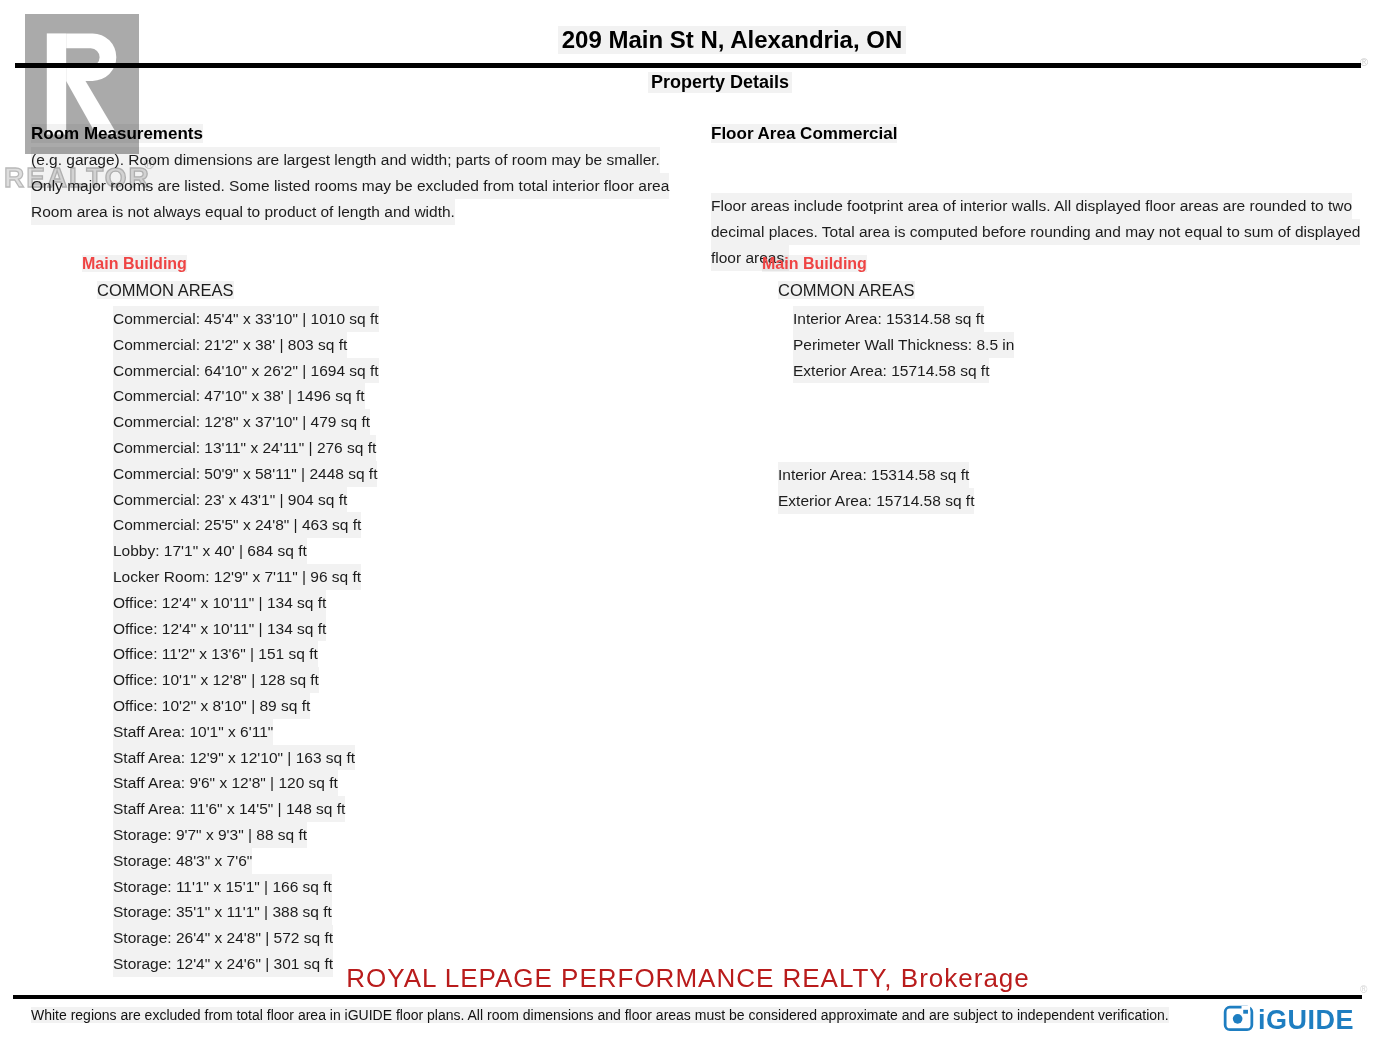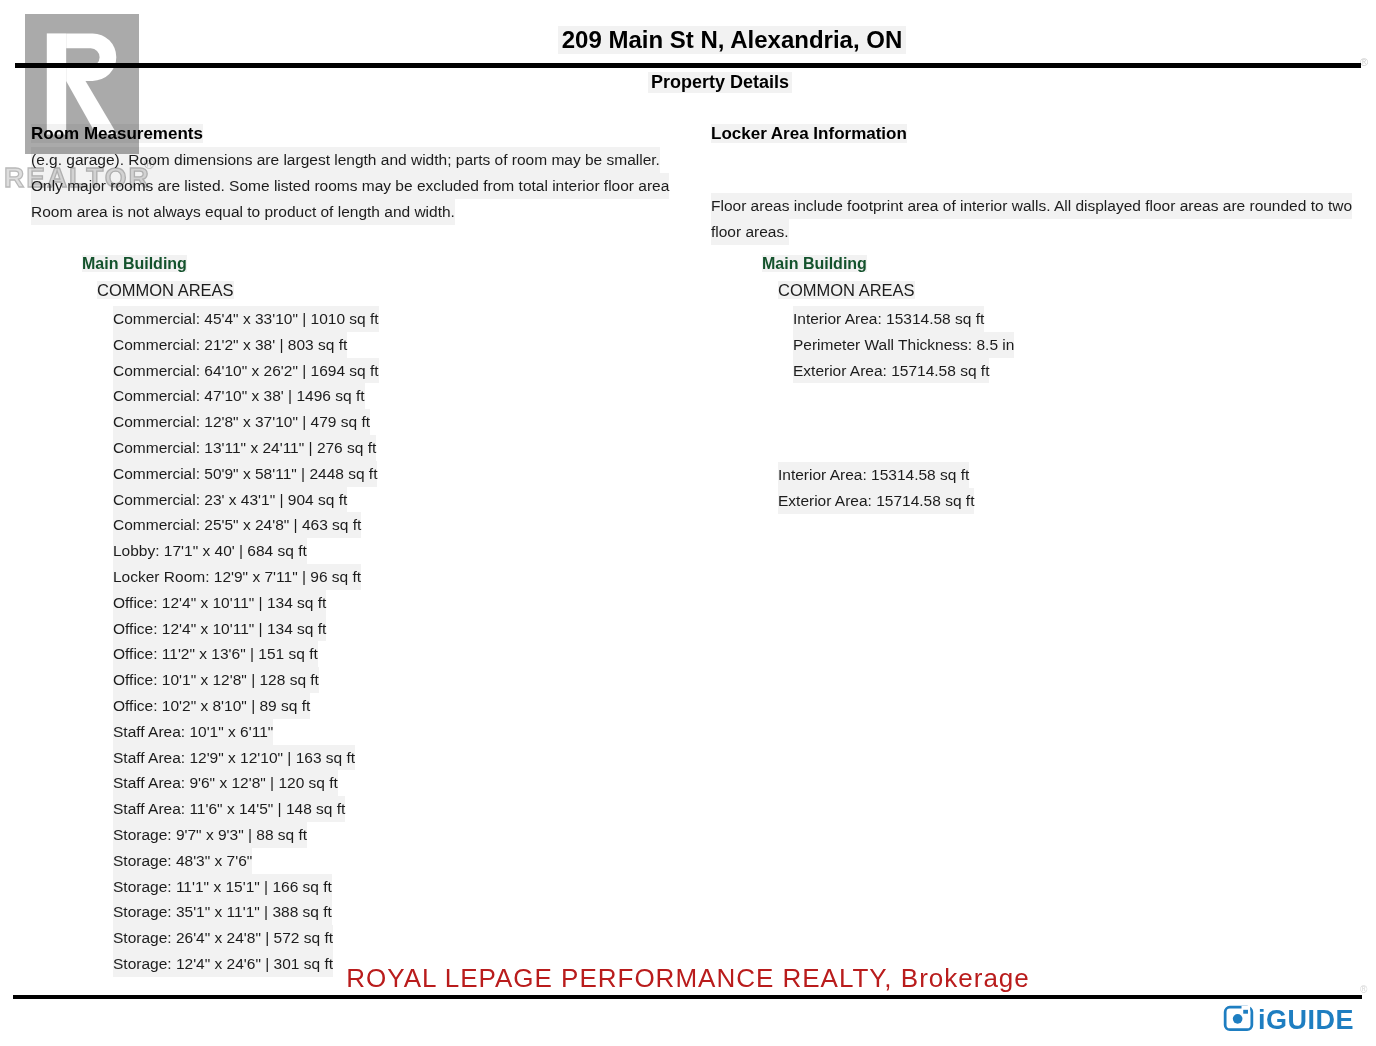--- a/index.html
+++ b/index.html
@@ -17,21 +17,21 @@
   .rule-top{left:15px;top:63px;width:1346px;height:5px;}
   .rule-bottom{left:13px;top:995px;width:1349px;height:4px;}
   .reg-mark{font-size:11px;color:#cccccc;z-index:1;}
   .reg-top{left:1360px;top:56px;}
   .reg-bottom{left:1360px;top:984px;font-size:10px;color:#d6d6d6;}
   .subtitle-row{left:0;top:72px;width:100%;text-align:center;font-size:18px;font-weight:bold;color:#000;z-index:2;padding-left:32px;}
   .subtitle-row .bg{display:inline-block;padding:0 3px;}
   
   .col-heading{font-size:17px;font-weight:bold;color:#000;z-index:2;}
   .para{font-size:15.5px;line-height:26px;color:#1c1c1c;z-index:2;}
-  .bold-label{font-size:16px;font-weight:bold;color:#14532d;z-index:2;}
+  .bold-label{font-size:16px;font-weight:bold;color:#ef4444;z-index:2;}
   .section-label{font-size:16.5px;color:#1c1c1c;z-index:2;}
   .item-list{font-size:15.5px;line-height:25.8px;color:#1c1c1c;z-index:2;}
   .heading-left{left:31px;top:124px;}
   .para-left{left:31px;top:147px;width:655px;}
   .building-left{left:82px;top:255px;}
   .section-left{left:97px;top:281px;}
   .rooms{left:113px;top:306px;}
   .heading-right{left:711px;top:124px;}
   .para-right{left:711px;top:147px;width:660px;margin-top:46px;}
   .building-right{left:762px;top:255px;}
@@ -108,44 +108,46 @@
       <div class="fitline">Staff Area: 9'6" x 12'8" | 120 sq ft</div>
       <div class="fitline">Staff Area: 11'6" x 14'5" | 148 sq ft</div>
       <div class="fitline">Storage: 9'7" x 9'3" | 88 sq ft</div>
       <div class="fitline">Storage: 48'3" x 7'6"</div>
       <div class="fitline">Storage: 11'1" x 15'1" | 166 sq ft</div>
       <div class="fitline">Storage: 35'1" x 11'1" | 388 sq ft</div>
       <div class="fitline">Storage: 26'4" x 24'8" | 572 sq ft</div>
       <div class="fitline">Storage: 12'4" x 24'6" | 301 sq ft</div>
     </div>
 
-  <div class="abs col-heading heading-right"><span class="bg">Locker Area Information</span></div>
+  <div class="abs col-heading heading-right"><span class="bg">Floor Area Commercial</span></div>
   <div class="abs para para-right">
 
   <span class="fitline">Floor areas include footprint area of interior walls. All displayed floor areas are rounded to two</span>
+      <span class="fitline">decimal places. Total area is computed before rounding and may not equal to sum of displayed</span>
       <span class="fitline">floor areas.</span>
     </div>
   <div class="abs bold-label building-right"><span class="bg">Main Building</span></div>
   <div class="abs section-label section-right"><span class="bg">COMMON AREAS</span></div>
   <div class="abs item-list fa-items">
 
   <div class="fitline">Interior Area: 15314.58 sq ft</div>
       <div class="fitline">Perimeter Wall Thickness: 8.5 in</div>
       <div class="fitline">Exterior Area: 15714.58 sq ft</div>
     </div>
   <div class="abs item-list total-items">
 
   <div class="fitline">Interior Area: 15314.58 sq ft</div>
       <div class="fitline">Exterior Area: 15714.58 sq ft</div>
     </div>
 
   <div class="abs brokerage-wm">ROYAL LEPAGE PERFORMANCE REALTY, Brokerage</div>
 
   <div class="abs rule rule-bottom"></div>
   <div class="abs reg-mark reg-bottom">®</div>
+  <div class="abs disclaimer"><span class="bg">White regions are excluded from total floor area in iGUIDE floor plans. All room dimensions and floor areas must be considered approximate and are subject to independent verification.</span></div>
   <div class="abs iguide" style="color: rgb(30, 126, 193);">
     <span>
       <svg viewBox="0 0 36 32" width="31" height="28" aria-hidden="true">
         <rect x="2.5" y="3.5" width="31" height="26" rx="5.5" fill="none" stroke="currentColor" stroke-width="3.2"></rect>
         <rect x="21.5" y="2" width="10" height="10" fill="#ffffff"></rect>
         <rect x="23.5" y="6.5" width="5.5" height="4.5" fill="currentColor"></rect>
         <circle cx="17" cy="17" r="5.6" fill="currentColor"></circle>
       </svg>
     </span>
     <span class="iguide-text">iGUIDE</span>

